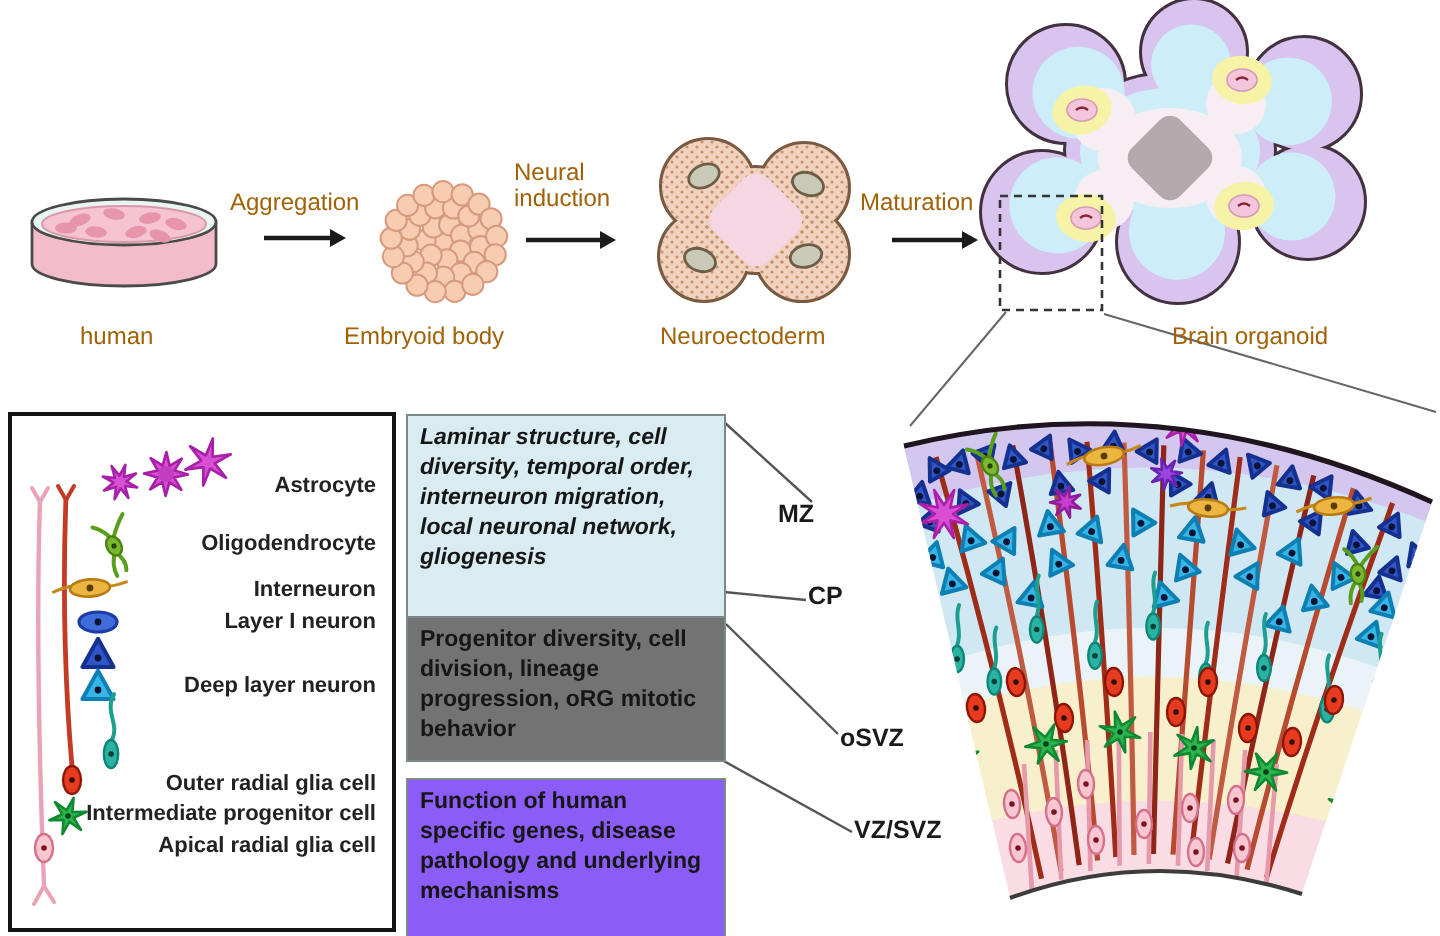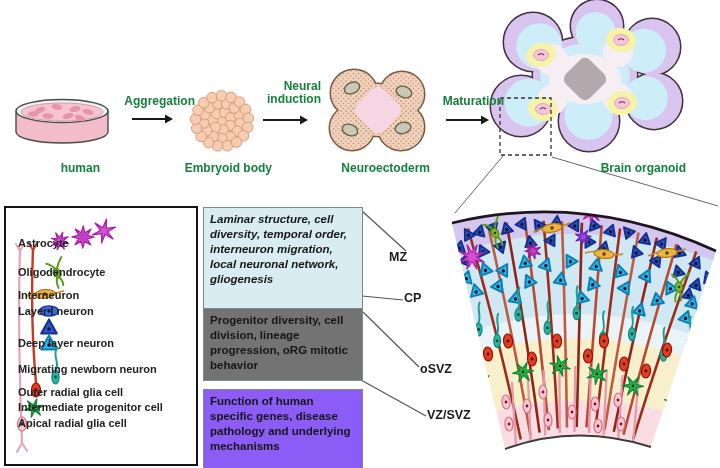--- a/index.html
+++ b/index.html
@@ -1,24 +1,24 @@
 <!DOCTYPE html>
 <html><head>
 <meta charset="utf-8">
 <style>
   html,body{margin:0;padding:0;background:#fff;}
   #page{position:relative;width:720px;height:468px;background:#fff;overflow:hidden;
         font-family:"Liberation Sans",sans-serif;color:#1a1a1a;}
   #art{position:absolute;left:0;top:0;}
-  .lbl{position:absolute;font-weight:700;font-size:12px;line-height:13px;text-align:right;color:#15803d;}
+  .lbl{position:absolute;font-weight:400;font-size:12px;line-height:13px;text-align:left;color:#a16207;}
   .zone{position:absolute;font-weight:600;font-size:12.5px;color:#1a1a1a;text-align:right;}
   .legend-box{position:absolute;left:4px;top:206px;width:190px;height:256px;
               border:2px solid #141414;background:transparent;}
   .legend-lbl{position:absolute;font-weight:600;font-size:11px;line-height:12px;
-              color:#222;width:158px;left:18px;}
+              text-align:right;color:#222;width:158px;left:30px;}
   .info-box{position:absolute;left:203px;width:160px;border:1.5px solid #7d8a8c;
             box-sizing:border-box;padding:4px 6px;font-weight:700;font-size:11.5px;
             line-height:15px;color:#161616;}
 </style>
 </head>
 <body>
 
 <div id="page">
 
   <svg id="art" width="720" height="468" viewBox="0 0 720 468">
@@ -651,21 +651,20 @@
   <div class="lbl" style="left:115px;top:95px;width:80px">Aggregation</div>
   <div class="lbl" style="left:257px;top:80px;width:64px">Neural induction</div>
   <div class="lbl" style="left:430px;top:95px;width:74px">Maturation</div>
 
   <div class="legend-box"></div>
   <div class="legend-lbl" style="top:237px">Astrocyte</div>
   <div class="legend-lbl" style="top:266px">Oligodendrocyte</div>
   <div class="legend-lbl" style="top:289px">Interneuron</div>
   <div class="legend-lbl" style="top:305px">Layer I neuron</div>
   <div class="legend-lbl" style="top:337px">Deep layer neuron</div>
-  <div class="legend-lbl" style="top:363px">Migrating newborn neuron</div>
   <div class="legend-lbl" style="top:386px">Outer radial glia cell</div>
   <div class="legend-lbl" style="top:401px">Intermediate progenitor cell</div>
   <div class="legend-lbl" style="top:417px">Apical radial glia cell</div>
 
   <div class="info-box" style="top: 207px; height: 104px; background: rgb(217, 236, 242); font-style: italic;">Laminar structure, cell diversity, temporal order, interneuron migration, local neuronal network, gliogenesis</div>
   <div class="info-box" style="top: 308px; height: 73px; background: #737373;">Progenitor diversity, cell division, lineage progression, oRG mitotic behavior</div>
   <div class="info-box" style="top: 389px; height: 95px; background: #8b5cf6;">Function of human specific genes, disease pathology and underlying mechanisms</div>
 
   <div class="zone" style="left:389px;top:250px">MZ</div>
   <div class="zone" style="left:404px;top:291px">CP</div>

